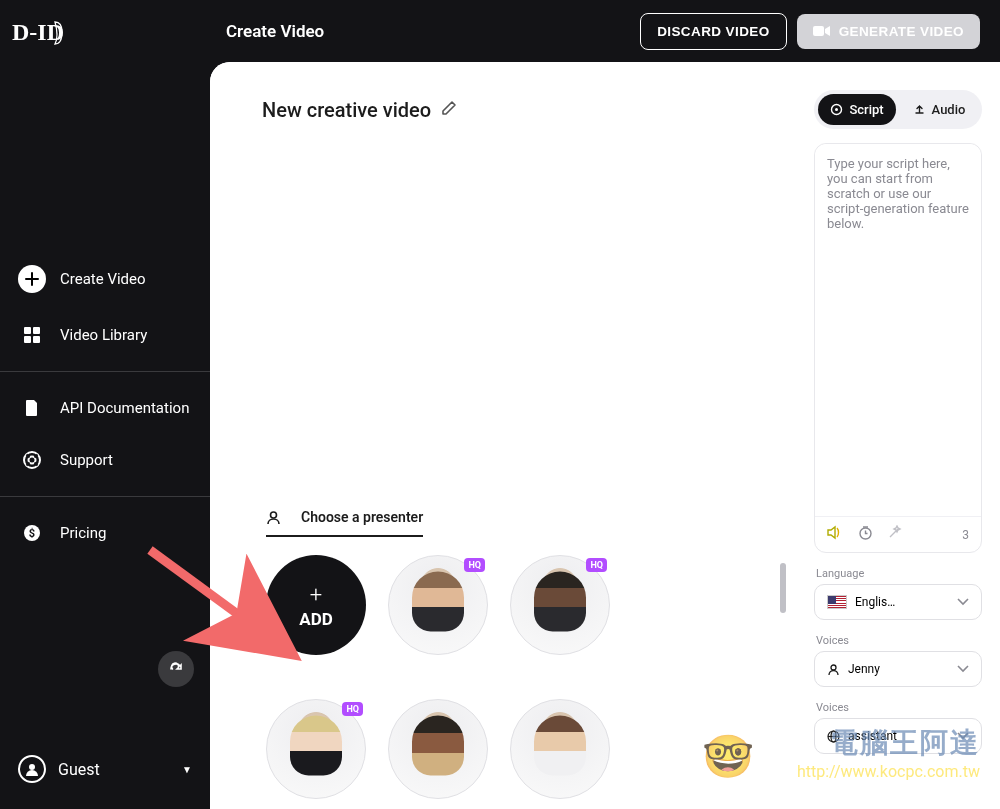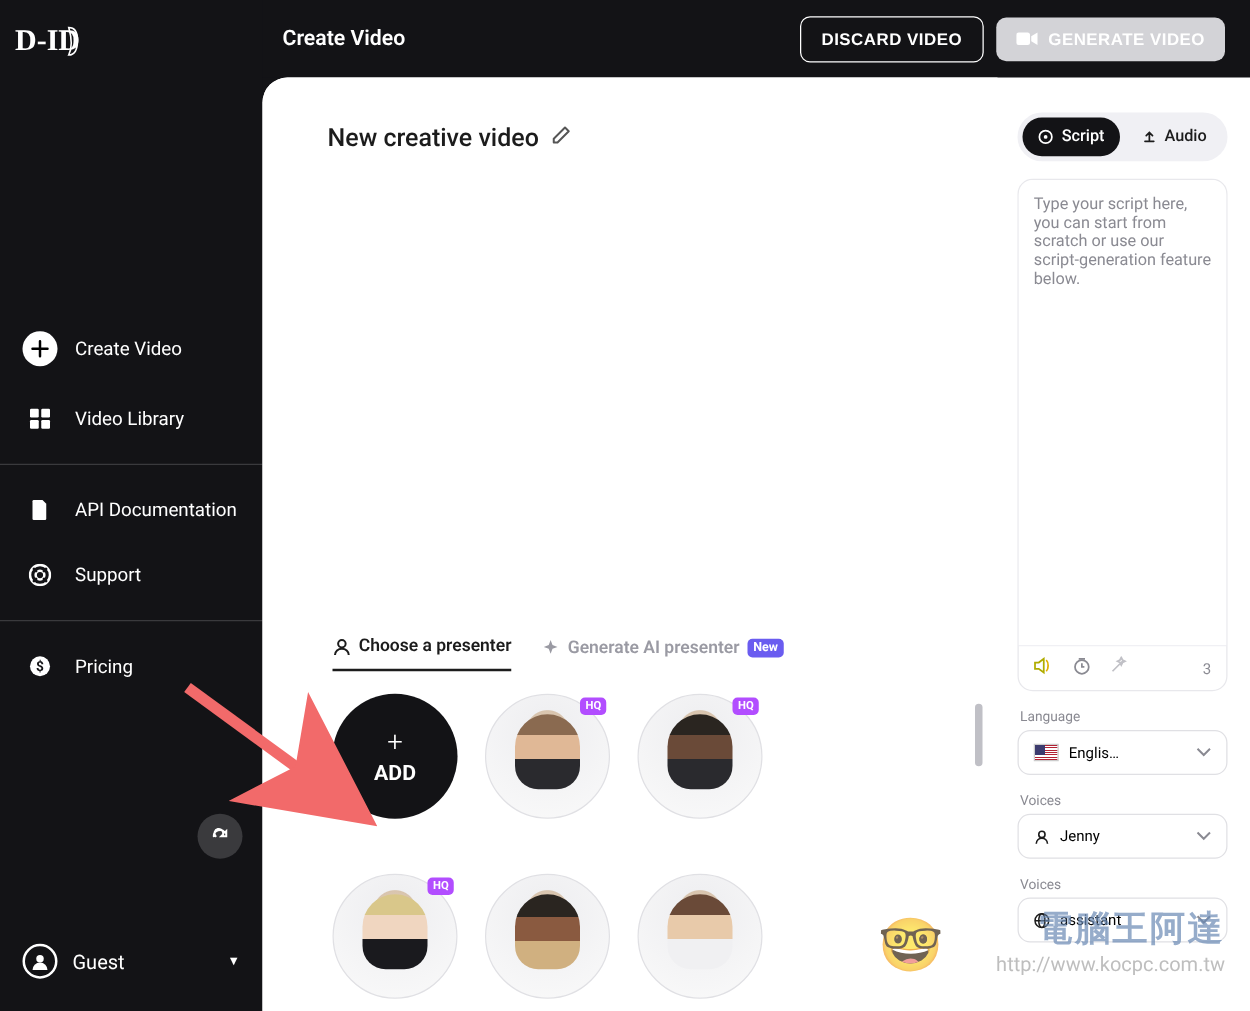--- a/index.html
+++ b/index.html
@@ -170,21 +170,21 @@
 }
 .presenter-tabs {
   display: flex;
   gap: 24px;
   align-items: center;
   margin-bottom: 18px;
 }
 .ptab {
   display: flex;
   align-items: center;
-  gap: 6px;
+  gap: 20px;
   padding-bottom: 10px;
   font-size: 14px;
   font-weight: 600;
   color: #9a9aa3;
   cursor: pointer;
 }
 .ptab.active {
   color: #1c1c1c;
   border-bottom: 2px solid #1c1c1c;
 }
@@ -378,21 +378,21 @@
   opacity: .7;
 }
 .wm-title {
   font-size: 28px;
   color: #6a8ab5;
   font-weight: 600;
   letter-spacing: 2px;
 }
 .wm-url {
   font-size: 16px;
-  color: #a3a3a3;
+  color: #fde047;
 }
 .wm-mascot {
   position: absolute;
   right: 225px;
   bottom: 0;
   font-size: 42px;
 }
 </style>
 </head>
 <body>
@@ -506,27 +506,20 @@
     </div>
     <div class="canvas-body"></div>
     <div class="presenter-area">
       <div class="presenter-tabs">
         <div class="ptab active">
           <svg width="15" height="15" viewBox="0 0 15 15">
               <circle cx="7.5" cy="5" r="3" fill="none" stroke="#1c1c1c" stroke-width="1.6"></circle>
               <path d="M2 14c0-3 2.5-5 5.5-5s5.5 2 5.5 5" fill="none" stroke="#1c1c1c" stroke-width="1.6"></path>
             </svg>
           <span>Choose a presenter</span>
-        </div>
-        <div class="ptab">
-          <svg width="15" height="15" viewBox="0 0 15 15">
-              <path d="M7.5 1l1.5 4 4 1.5-4 1.5-1.5 4-1.5-4-4-1.5 4-1.5z" fill="#9a9aa3"></path>
-            </svg>
-          <span>Generate AI presenter</span>
-          <span class="new-badge">New</span>
         </div>
       </div>
       <div class="presenter-grid">
         <div class="avatar-item avatar-add">
           <span class="plus">+</span>
           <span class="add-label">ADD</span>
         </div>
         <div class="avatar-item avatar-face">
           <span class="hq-badge">HQ</span>
         </div>

